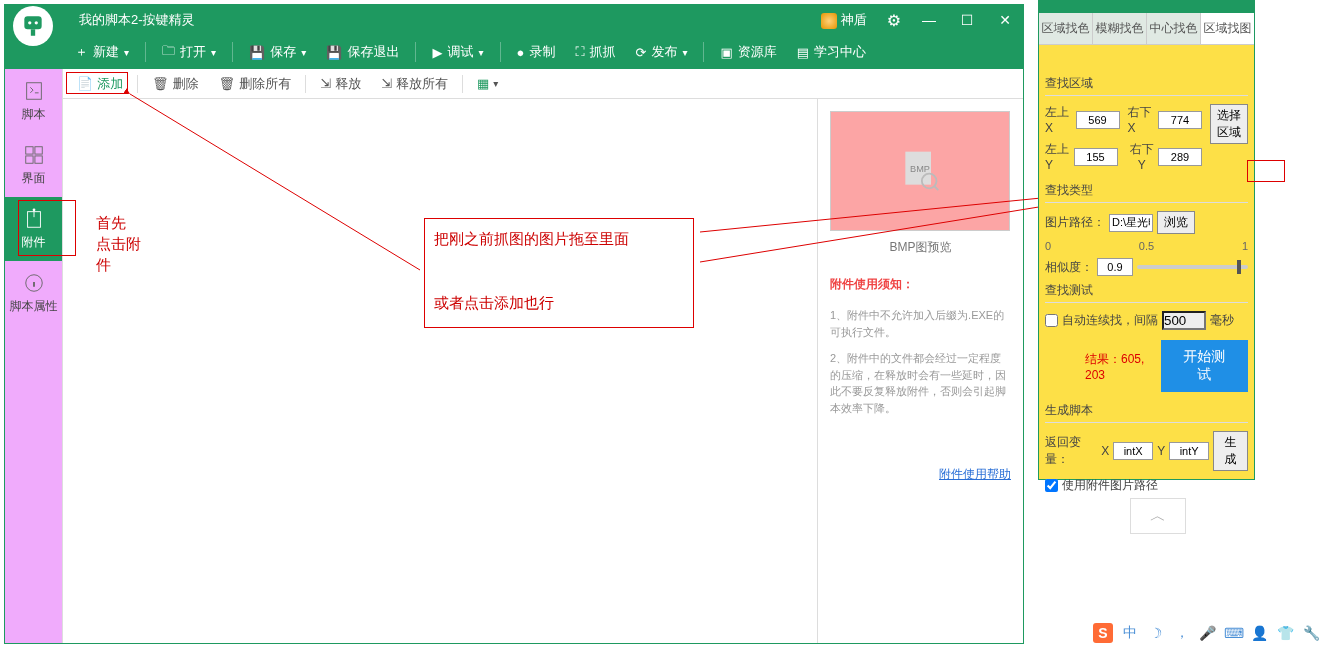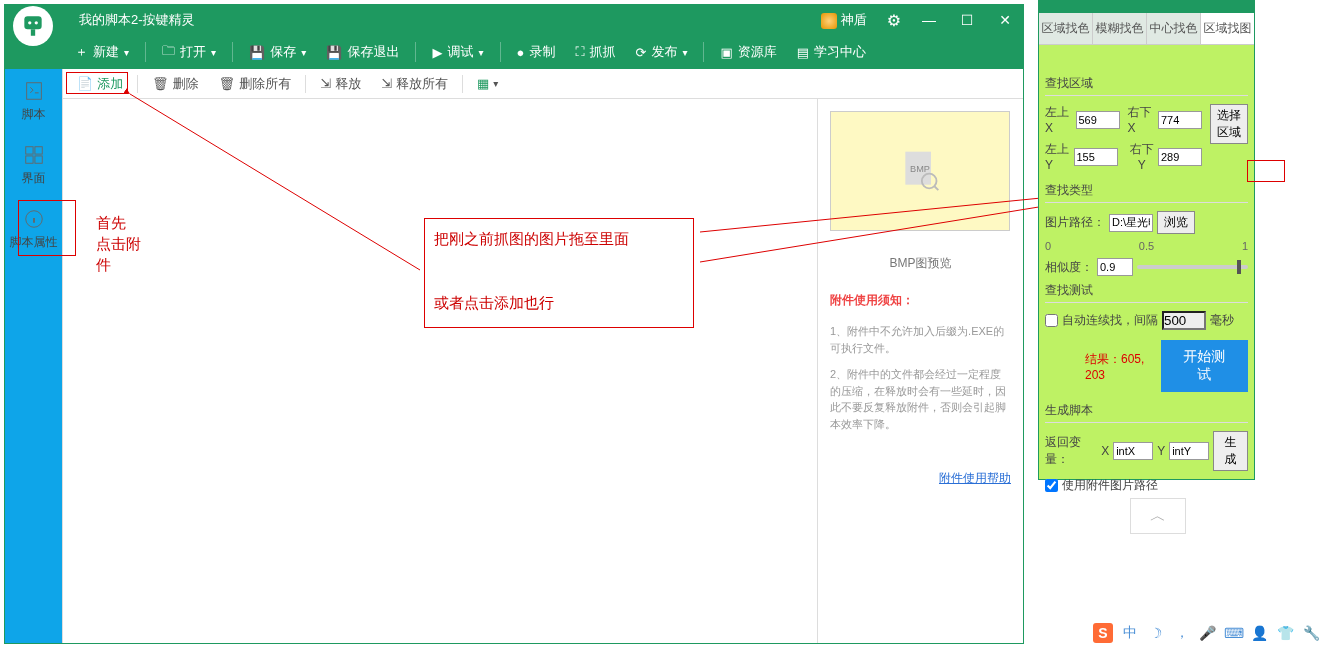--- a/index.html
+++ b/index.html
@@ -17,54 +17,54 @@
 .win-controls { display:flex; gap: 2px; }
 .win-btn { width: 36px; height: 24px; display:flex; align-items:center; justify-content:center; color:#fff; font-size:14px; }
 .gear { margin-right:10px; font-size:16px;}
 
 .menubar { height: 34px; background: #1e9960; color:#fff; display:flex; align-items:center; padding-left: 62px; gap: 4px; font-size: 13px; }
 .menu-item { display:flex; align-items:center; gap:5px; padding: 4px 8px; }
 .menu-item .caret { font-size:10px; }
 .menu-sep { width:1px; height:20px; background: rgba(255,255,255,0.3); margin: 0 4px;}
 
 .body-area { display:flex; height: calc(100% - 64px); }
-.left-tabs { width: 58px; background: #0ea5e9; border-right:1px solid #ddd; display:flex; flex-direction:column; }
+.left-tabs { width: 58px; background: #f0abfc; border-right:1px solid #ddd; display:flex; flex-direction:column; }
 .lt-item { height: 64px; display:flex; flex-direction:column; align-items:center; justify-content:center; gap:4px; font-size:12px; color:#444; }
 .lt-item.active { background: #1e9960; color:#fff; }
 .lt-ic { width:22px; height:22px; }
 
 .toolbar { height: 30px; border-bottom: 1px solid #ddd; display:flex; align-items:center; padding-left: 6px; gap: 4px; font-size:13px; color:#555; background:#fff;}
 .tb-item { display:flex; align-items:center; gap:4px; padding: 2px 8px;}
 .tb-sep { width:1px; height:18px; background:#ddd; margin: 0 2px;}
 .add-highlight { position:absolute; left: 66px; top: 72px; width: 62px; height: 22px; border:1px solid #d00; }
 
 .content { flex:1; display:flex; flex-direction:column; }
 .main-area { flex:1; display:flex; }
 .canvas { flex:1; background:#fff; position:relative; }
 .right-panel { width: 206px; border-left:1px solid #ddd; padding: 12px; font-size:12px; color:#666; }
-.preview-box { width: 180px; height: 120px; border:1px solid #ccc; display:flex; align-items:center; justify-content:center; margin-bottom: 24px; background:#fef9c3;}
+.preview-box { width: 180px; height: 120px; border:1px solid #ccc; display:flex; align-items:center; justify-content:center; margin-bottom: 8px; background:#fca5a5;}
 .preview-label { text-align:center; font-size:12px; color:#777; margin-bottom: 20px;}
 .notice-title { font-weight:bold; color:#ef4444; margin: 18px 0 14px 0; font-size:12px;}
 .notice-text { font-size:11px; color:#999; line-height:1.5; margin-bottom: 10px;}
-.help-link { color:#2a6fd6; font-size:12px; text-decoration:underline; float:right; margin-top: 28px;}
+.help-link { color:#2a6fd6; font-size:12px; text-decoration:underline; float:right; margin-top: 40px;}
 
 
 .anno-red { color:#c00; font-size:15px; position:absolute; line-height:1.4; }
 .anno-box { position:absolute; border:1px solid #d00; }
 
 
-.right-window { position:absolute; left:1038px; top:0; width:217px; height: 480px; border:1px solid #1e9960; background:#bef264; }
+.right-window { position:absolute; left:1038px; top:0; width:217px; height: 480px; border:1px solid #1e9960; background:#fde047; }
 .rw-title { height:12px; background:#1e9960; }
 .rw-tabs { display:flex; background:#e8f3ed; border-bottom:1px solid #ccc; }
 .rw-tab { flex:1; text-align:center; font-size:12px; padding:7px 2px; color:#555; border-right:1px solid #ccc; background:#e0e9e3;}
 .rw-tab:last-child { background:#fff; border-right:none;}
 .rw-body { padding: 26px 6px; font-size:12px; color:#444; }
 .rw-section-title { font-size:12px; color:#444; margin: 4px 0 8px 0; border-bottom:1px solid #ddd; padding-bottom:3px;}
 .rw-row { display:flex; align-items:center; gap:4px; margin-bottom:6px; font-size:12px;}
-.rw-row input[type=text] { width:44px; height:18px; border:1px solid #999; font-size:11px; padding:0 2px;}
+.rw-row input[type=text] { width:44px; height:18px; border:1px solid #999; font-size:11px; padding:0 2px;text-align:center;}
 .rw-row .wide { width: 108px; }
 .rw-btn { border:1px solid #888; background:#eee; padding:2px 6px; font-size:12px;}
 .slider-row { display:flex; align-items:center; gap:10px; font-size:11px; color:#666; margin: 2px 0 6px 0;}
 .slider-track { flex:1; height:4px; background:#ccc; position:relative; border-radius:2px;}
 .slider-thumb { position:absolute; top:-5px; width:4px; height:14px; background:#555; }
 .result-row { display:flex; align-items:center; justify-content:space-between; margin: 10px 0;}
 .result-text { color:#d00; font-size:12px;margin-left:40px;}
 .start-btn { background:#1f8fe6; color:#fff; border:none; padding:8px 18px; font-size:14px;}
 .checkbox-row { display:flex; align-items:center; gap:4px; margin: 6px 0; font-size:12px;}
 .browse-highlight { position:absolute; border:1px solid #d00; }
@@ -166,20 +166,28 @@
         <span>脚本</span>
       </div>
       <div class="lt-item">
         <svg class="lt-ic" viewBox="0 0 24 24">
             <rect x="3" y="3" width="8" height="8" stroke="#666" fill="none"></rect>
             <rect x="13" y="3" width="8" height="8" stroke="#666" fill="none"></rect>
             <rect x="3" y="13" width="8" height="8" stroke="#666" fill="none"></rect>
             <rect x="13" y="13" width="8" height="8" stroke="#666" fill="none"></rect>
           </svg>
         <span>界面</span>
+      </div>
+      <div class="lt-item active">
+        <svg class="lt-ic" viewBox="0 0 24 24">
+            <rect x="5" y="4" width="14" height="17" stroke="#fff" fill="none"></rect>
+            <path d="M12 2v8" stroke="#fff"></path>
+            <circle cx="12" cy="2" r="1.5" fill="#fff"></circle>
+          </svg>
+        <span>附件</span>
       </div>
       <div class="lt-item">
         <svg class="lt-ic" viewBox="0 0 24 24">
             <circle cx="12" cy="12" r="9" stroke="#666" fill="none"></circle>
             <path d="M12 8v0M12 11v5" stroke="#666" stroke-width="2"></path>
           </svg>
         <span>脚本属性</span>
       </div>
     </div>
 

